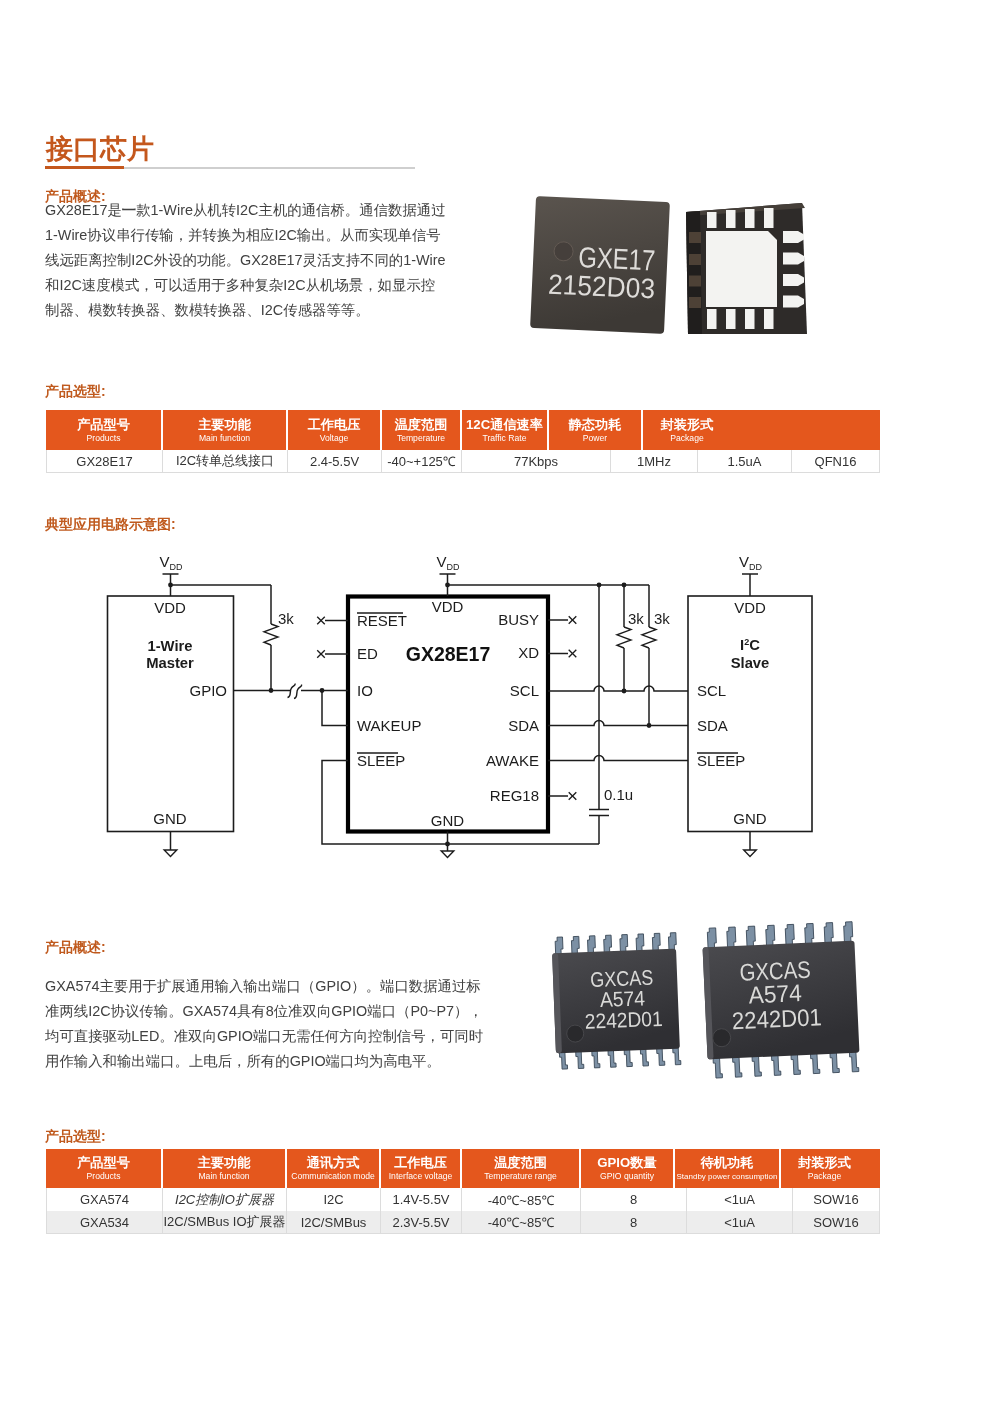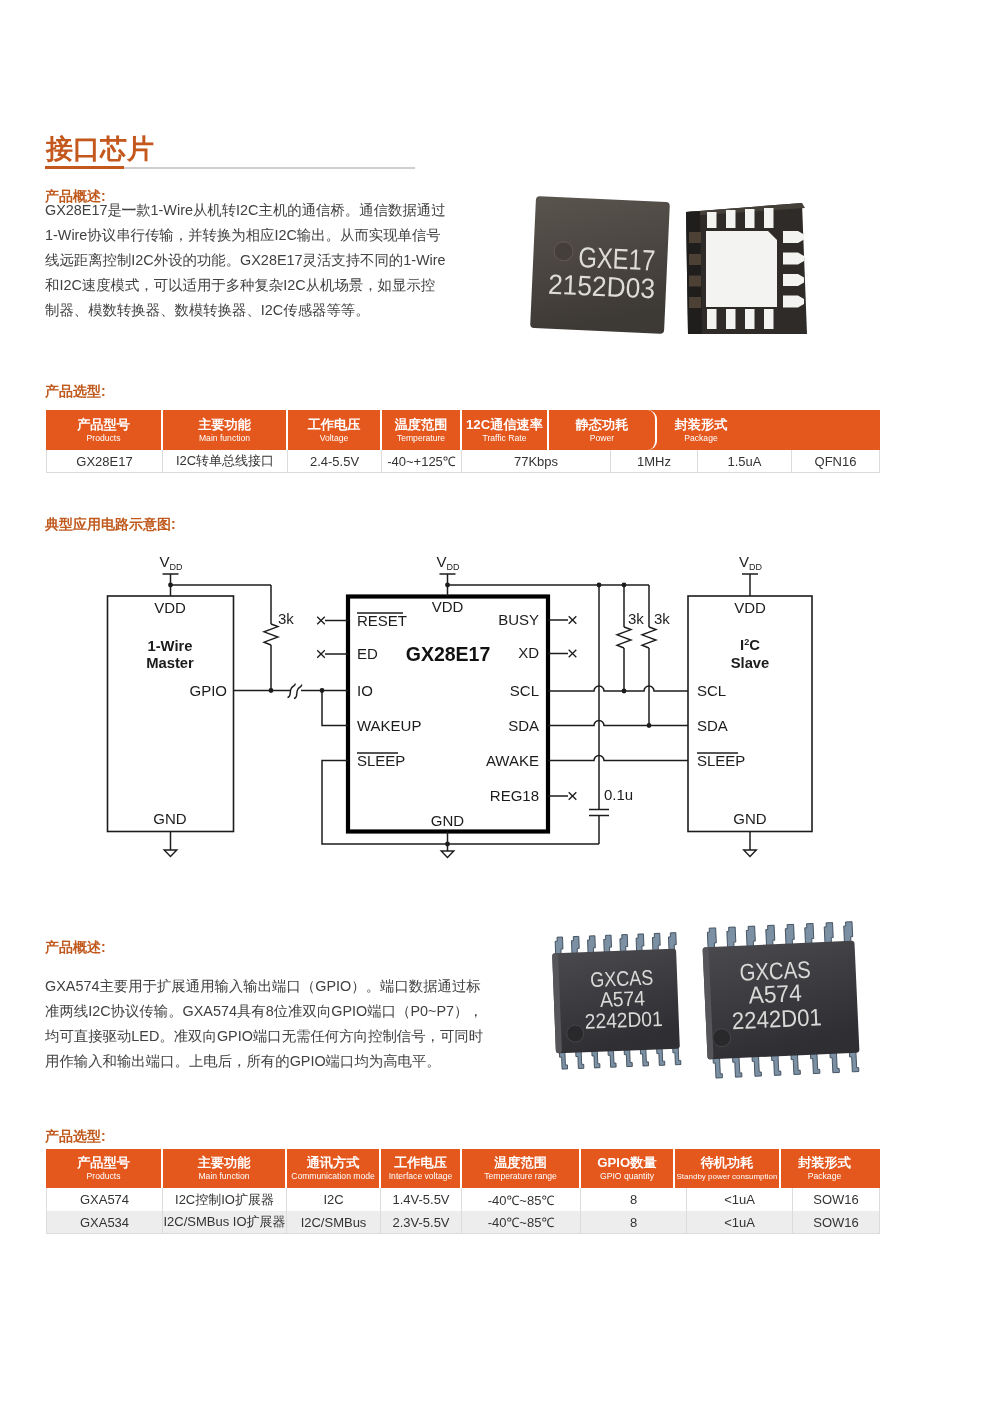--- a/index.html
+++ b/index.html
@@ -53,21 +53,21 @@
         <div class="hen">Voltage</div>
       </div>
     <div class="hcell" style="width:80px;">
         <div class="hcn">温度范围</div>
         <div class="hen">Temperature</div>
       </div>
     <div class="hcell" style="width:87px;">
         <div class="hcn">12C通信速率</div>
         <div class="hen">Traffic Rate</div>
       </div>
-    <div class="hcell" style="width:108px;border-radius:9px;">
+    <div class="hcell" style="width:94px;">
         <div class="hcn">静态功耗</div>
         <div class="hen">Power</div>
       </div>
     <div class="hcell" style="width:88px;">
         <div class="hcn">封装形式</div>
         <div class="hen">Package</div>
       </div>
   </div>
 
   <div class="trow" style="height:23px;">
@@ -122,21 +122,21 @@
         <div class="hen" style="font-size:8px;">Standby power consumption</div>
       </div>
     <div class="hcell" style="width:87px;">
         <div class="hcn">封装形式</div>
         <div class="hen">Package</div>
       </div>
   </div>
 
   <div class="trow" style="height:23px;border-bottom:none;">
     <div class="tcell" style="width:117px;">GXA574</div>
-    <div class="tcell" style="width:124px;">I2C控制IO扩展器</div>
+    <div class="tcell" style="width:124px;font-style:italic;">I2C控制IO扩展器</div>
     <div class="tcell" style="width:94px;">I2C</div>
     <div class="tcell" style="width:81px;">1.4V-5.5V</div>
     <div class="tcell" style="width:119px;">-40℃~85℃</div>
     <div class="tcell" style="width:106px;">8</div>
     <div class="tcell" style="width:106px;">&lt;1uA</div>
     <div class="tcell" style="width:87px;">SOW16</div>
   </div>
 
   <div class="trow" style="height:23px;background:#ededed;">
     <div class="tcell" style="width:117px;">GXA534</div>

